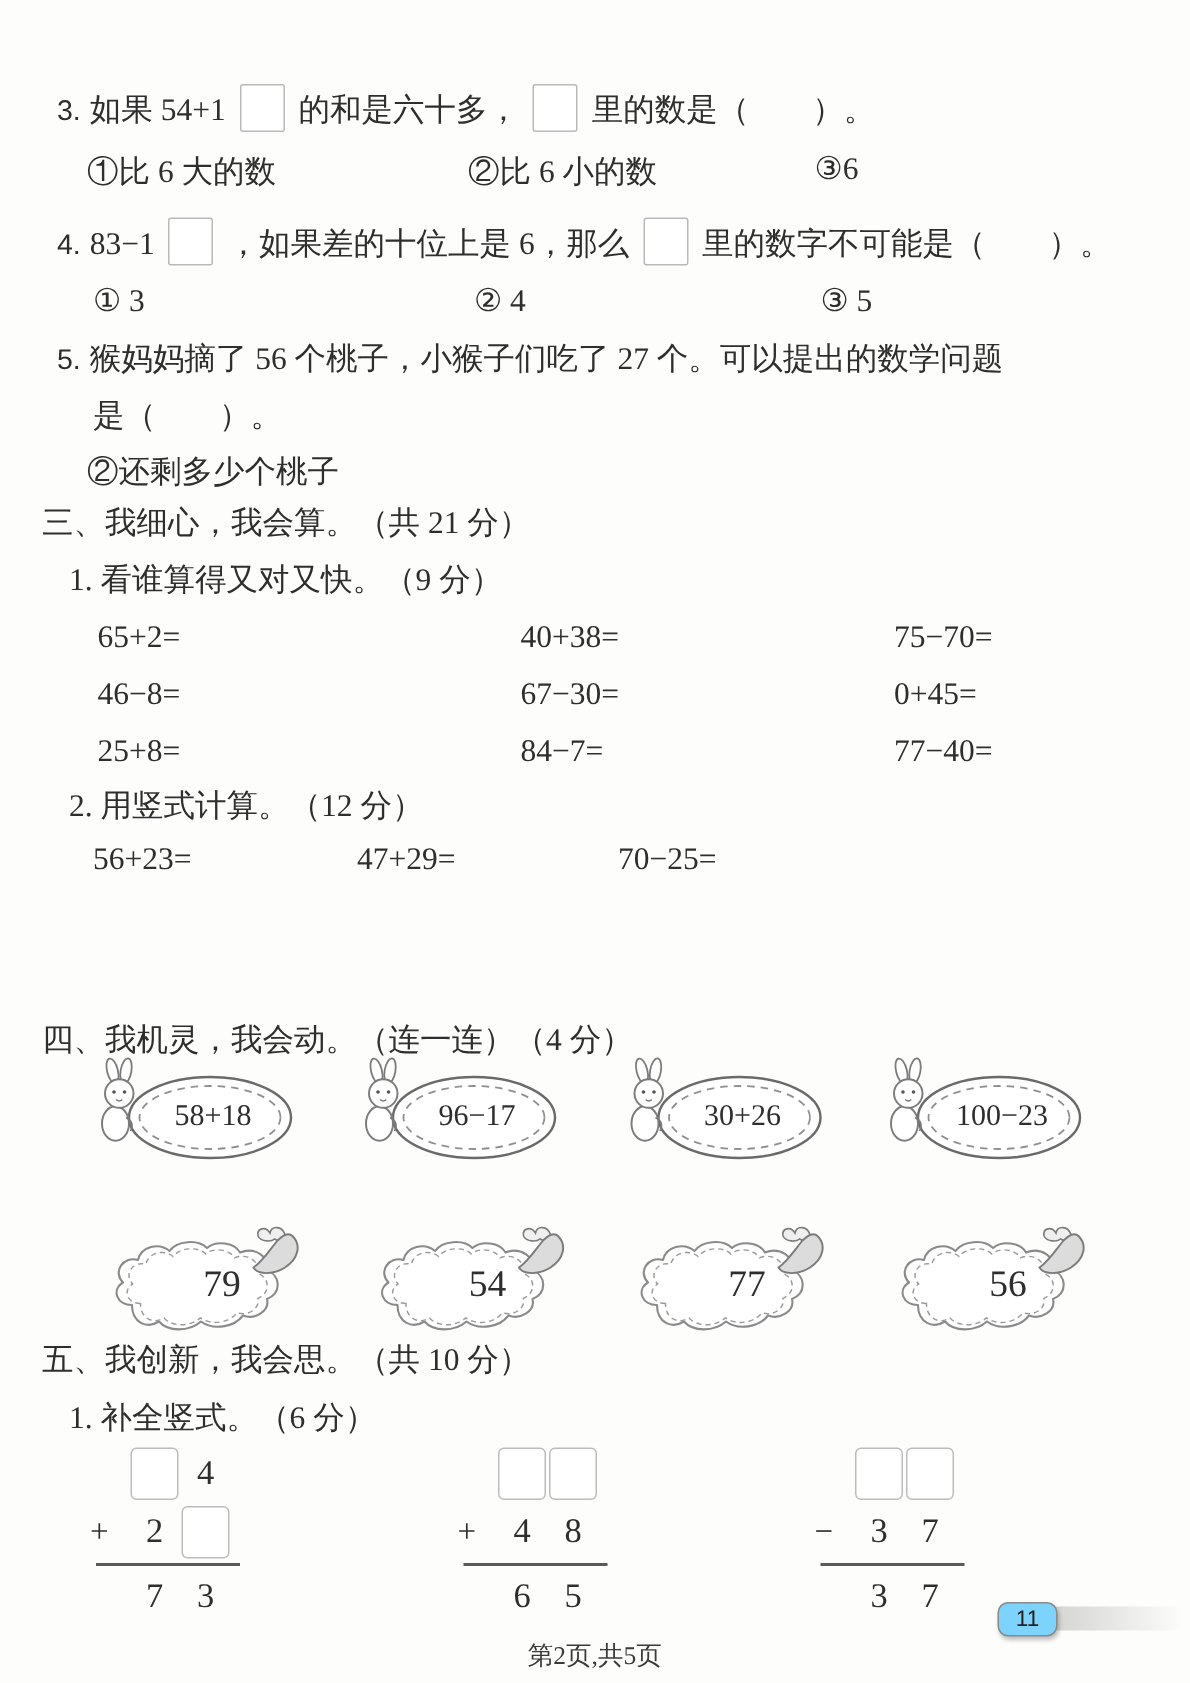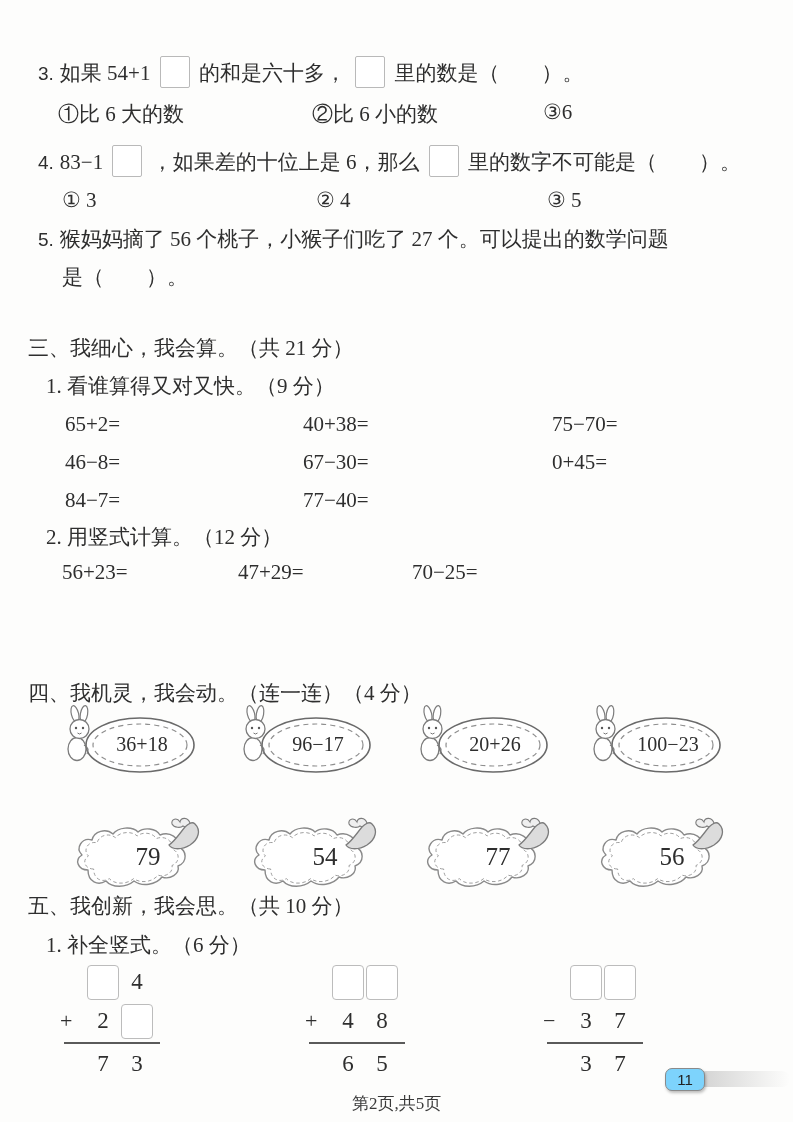--- a/index.html
+++ b/index.html
@@ -15,21 +15,21 @@
     display:inline-block;width:28px;height:30px;background:#fff;
     border:1px solid #b9b9b9;border-radius:2px;vertical-align:-8px;margin:0 4px;
   }
   .opt-row{display:flex;font-size:21px;white-space:nowrap;}
   .opt-row > span:nth-child(1){width:254px;}
   .opt-row > span:nth-child(2){width:231px;}
   .sec-title{font-size:21px;white-space:nowrap;}
   .sub-title{font-size:21px;white-space:nowrap;}
   .calc-row{display:flex;font-size:21px;height:38px;align-items:center;}
   .calc-row > span:nth-child(1){width:238px;}
-  .calc-row > span:nth-child(2){width:249px;}
+  .calc-row > span:nth-child(2){width:249px;margin-left:44px;}
   .eq-row{display:flex;font-size:21px;}
   .eq-row > span:nth-child(1){width:176px;}
   .eq-row > span:nth-child(2){width:174px;}
   .eq-row > span:nth-child(3){width:183px;}
   
   .rtag{position:absolute;width:134px;height:64px;}
   .rtag svg.oval{position:absolute;left:20px;top:6px;}
   .rtag svg.rabbit{position:absolute;left:0px;top:-6px;z-index:2;}
   .rtag .tag-label{
     position:absolute;left:24px;top:6px;width:108px;height:56px;
@@ -87,36 +87,38 @@
     <span>① 3</span>
     <span>② 4</span>
     <span>③ 5</span>
   </div>
 
 <div class="abs qline" style="left:38px;top:223px;">
   <span class="qnum">5.</span><span>猴妈妈摘了 56 个桃子，小猴子们吃了 27 个。可以提出的数学问题</span>
 </div>
 <div class="abs qline" style="left:62px;top:261px;">是（　　）。</div>
 <div class="abs opt-row" style="left:58px;top:300px;">
+    <span>②还剩多少个桃子</span>
   </div>
 
 <div class="abs sec-title" style="left:28px;top:334px;">三、我细心，我会算。（共 21 分）</div>
 <div class="abs sub-title" style="left:46px;top:372px;">1. 看谁算得又对又快。（9 分）</div>
 <div class="abs" style="left:65px;top:405px;">
     <div class="calc-row">
       <span>65+2=</span>
       <span>40+38=</span>
       <span>75−70=</span>
     </div>
     <div class="calc-row">
       <span>46−8=</span>
       <span>67−30=</span>
       <span>0+45=</span>
     </div>
     <div class="calc-row">
+      <span>25+8=</span>
       <span>84−7=</span>
       <span>77−40=</span>
     </div>
   </div>
 <div class="abs sub-title" style="left:46px;top:523px;">2. 用竖式计算。（12 分）</div>
 <div class="abs eq-row" style="left:62px;top:560px;">
     <span>56+23=</span>
     <span>47+29=</span>
     <span>70−25=</span>
   </div>
@@ -131,21 +133,21 @@
       <svg class="rabbit" width="32" height="60" viewBox="0 0 32 60">
     <ellipse cx="11" cy="10" rx="3.6" ry="8.5" transform="rotate(-14 11 10)" fill="#fff" stroke="#7c7c7c" stroke-width="1.2"></ellipse>
     <ellipse cx="20" cy="10" rx="3.6" ry="8.5" transform="rotate(10 20 10)" fill="#fff" stroke="#7c7c7c" stroke-width="1.2"></ellipse>
     <ellipse cx="13" cy="45" rx="9" ry="11.5" fill="#fff" stroke="#7c7c7c" stroke-width="1.3"></ellipse>
     <path d="M20,41 q6,3 3,9" fill="none" stroke="#7c7c7c" stroke-width="1.1"></path>
     <circle cx="15.5" cy="25" r="9.5" fill="#fff" stroke="#7c7c7c" stroke-width="1.3"></circle>
     <circle cx="12" cy="24" r="1.2" fill="#555"></circle>
     <circle cx="19" cy="24" r="1.2" fill="#555"></circle>
     <path d="M13.5,29 q2,2 4,0" fill="none" stroke="#777" stroke-width="1"></path>
   </svg>
-      <div class="tag-label">36+18</div>
+      <div class="tag-label">58+18</div>
     </div>
     <div class="rtag" style="left: 240px; top: 710px;">
       <svg class="oval" width="112" height="58" viewBox="0 0 112 58">
     <ellipse cx="56" cy="29" rx="54" ry="27" fill="#fff" stroke="#6a6a6a" stroke-width="1.6"></ellipse>
     <ellipse cx="56" cy="29" rx="47" ry="21" fill="none" stroke="#8f8f8f" stroke-width="1.2" stroke-dasharray="5 4"></ellipse>
   </svg>
       <svg class="rabbit" width="32" height="60" viewBox="0 0 32 60">
     <ellipse cx="11" cy="10" rx="3.6" ry="8.5" transform="rotate(-14 11 10)" fill="#fff" stroke="#7c7c7c" stroke-width="1.2"></ellipse>
     <ellipse cx="20" cy="10" rx="3.6" ry="8.5" transform="rotate(10 20 10)" fill="#fff" stroke="#7c7c7c" stroke-width="1.2"></ellipse>
     <ellipse cx="13" cy="45" rx="9" ry="11.5" fill="#fff" stroke="#7c7c7c" stroke-width="1.3"></ellipse>
@@ -165,21 +167,21 @@
       <svg class="rabbit" width="32" height="60" viewBox="0 0 32 60">
     <ellipse cx="11" cy="10" rx="3.6" ry="8.5" transform="rotate(-14 11 10)" fill="#fff" stroke="#7c7c7c" stroke-width="1.2"></ellipse>
     <ellipse cx="20" cy="10" rx="3.6" ry="8.5" transform="rotate(10 20 10)" fill="#fff" stroke="#7c7c7c" stroke-width="1.2"></ellipse>
     <ellipse cx="13" cy="45" rx="9" ry="11.5" fill="#fff" stroke="#7c7c7c" stroke-width="1.3"></ellipse>
     <path d="M20,41 q6,3 3,9" fill="none" stroke="#7c7c7c" stroke-width="1.1"></path>
     <circle cx="15.5" cy="25" r="9.5" fill="#fff" stroke="#7c7c7c" stroke-width="1.3"></circle>
     <circle cx="12" cy="24" r="1.2" fill="#555"></circle>
     <circle cx="19" cy="24" r="1.2" fill="#555"></circle>
     <path d="M13.5,29 q2,2 4,0" fill="none" stroke="#777" stroke-width="1"></path>
   </svg>
-      <div class="tag-label">20+26</div>
+      <div class="tag-label">30+26</div>
     </div>
     <div class="rtag" style="left: 590px; top: 710px;">
       <svg class="oval" width="112" height="58" viewBox="0 0 112 58">
     <ellipse cx="56" cy="29" rx="54" ry="27" fill="#fff" stroke="#6a6a6a" stroke-width="1.6"></ellipse>
     <ellipse cx="56" cy="29" rx="47" ry="21" fill="none" stroke="#8f8f8f" stroke-width="1.2" stroke-dasharray="5 4"></ellipse>
   </svg>
       <svg class="rabbit" width="32" height="60" viewBox="0 0 32 60">
     <ellipse cx="11" cy="10" rx="3.6" ry="8.5" transform="rotate(-14 11 10)" fill="#fff" stroke="#7c7c7c" stroke-width="1.2"></ellipse>
     <ellipse cx="20" cy="10" rx="3.6" ry="8.5" transform="rotate(10 20 10)" fill="#fff" stroke="#7c7c7c" stroke-width="1.2"></ellipse>
     <ellipse cx="13" cy="45" rx="9" ry="11.5" fill="#fff" stroke="#7c7c7c" stroke-width="1.3"></ellipse>

